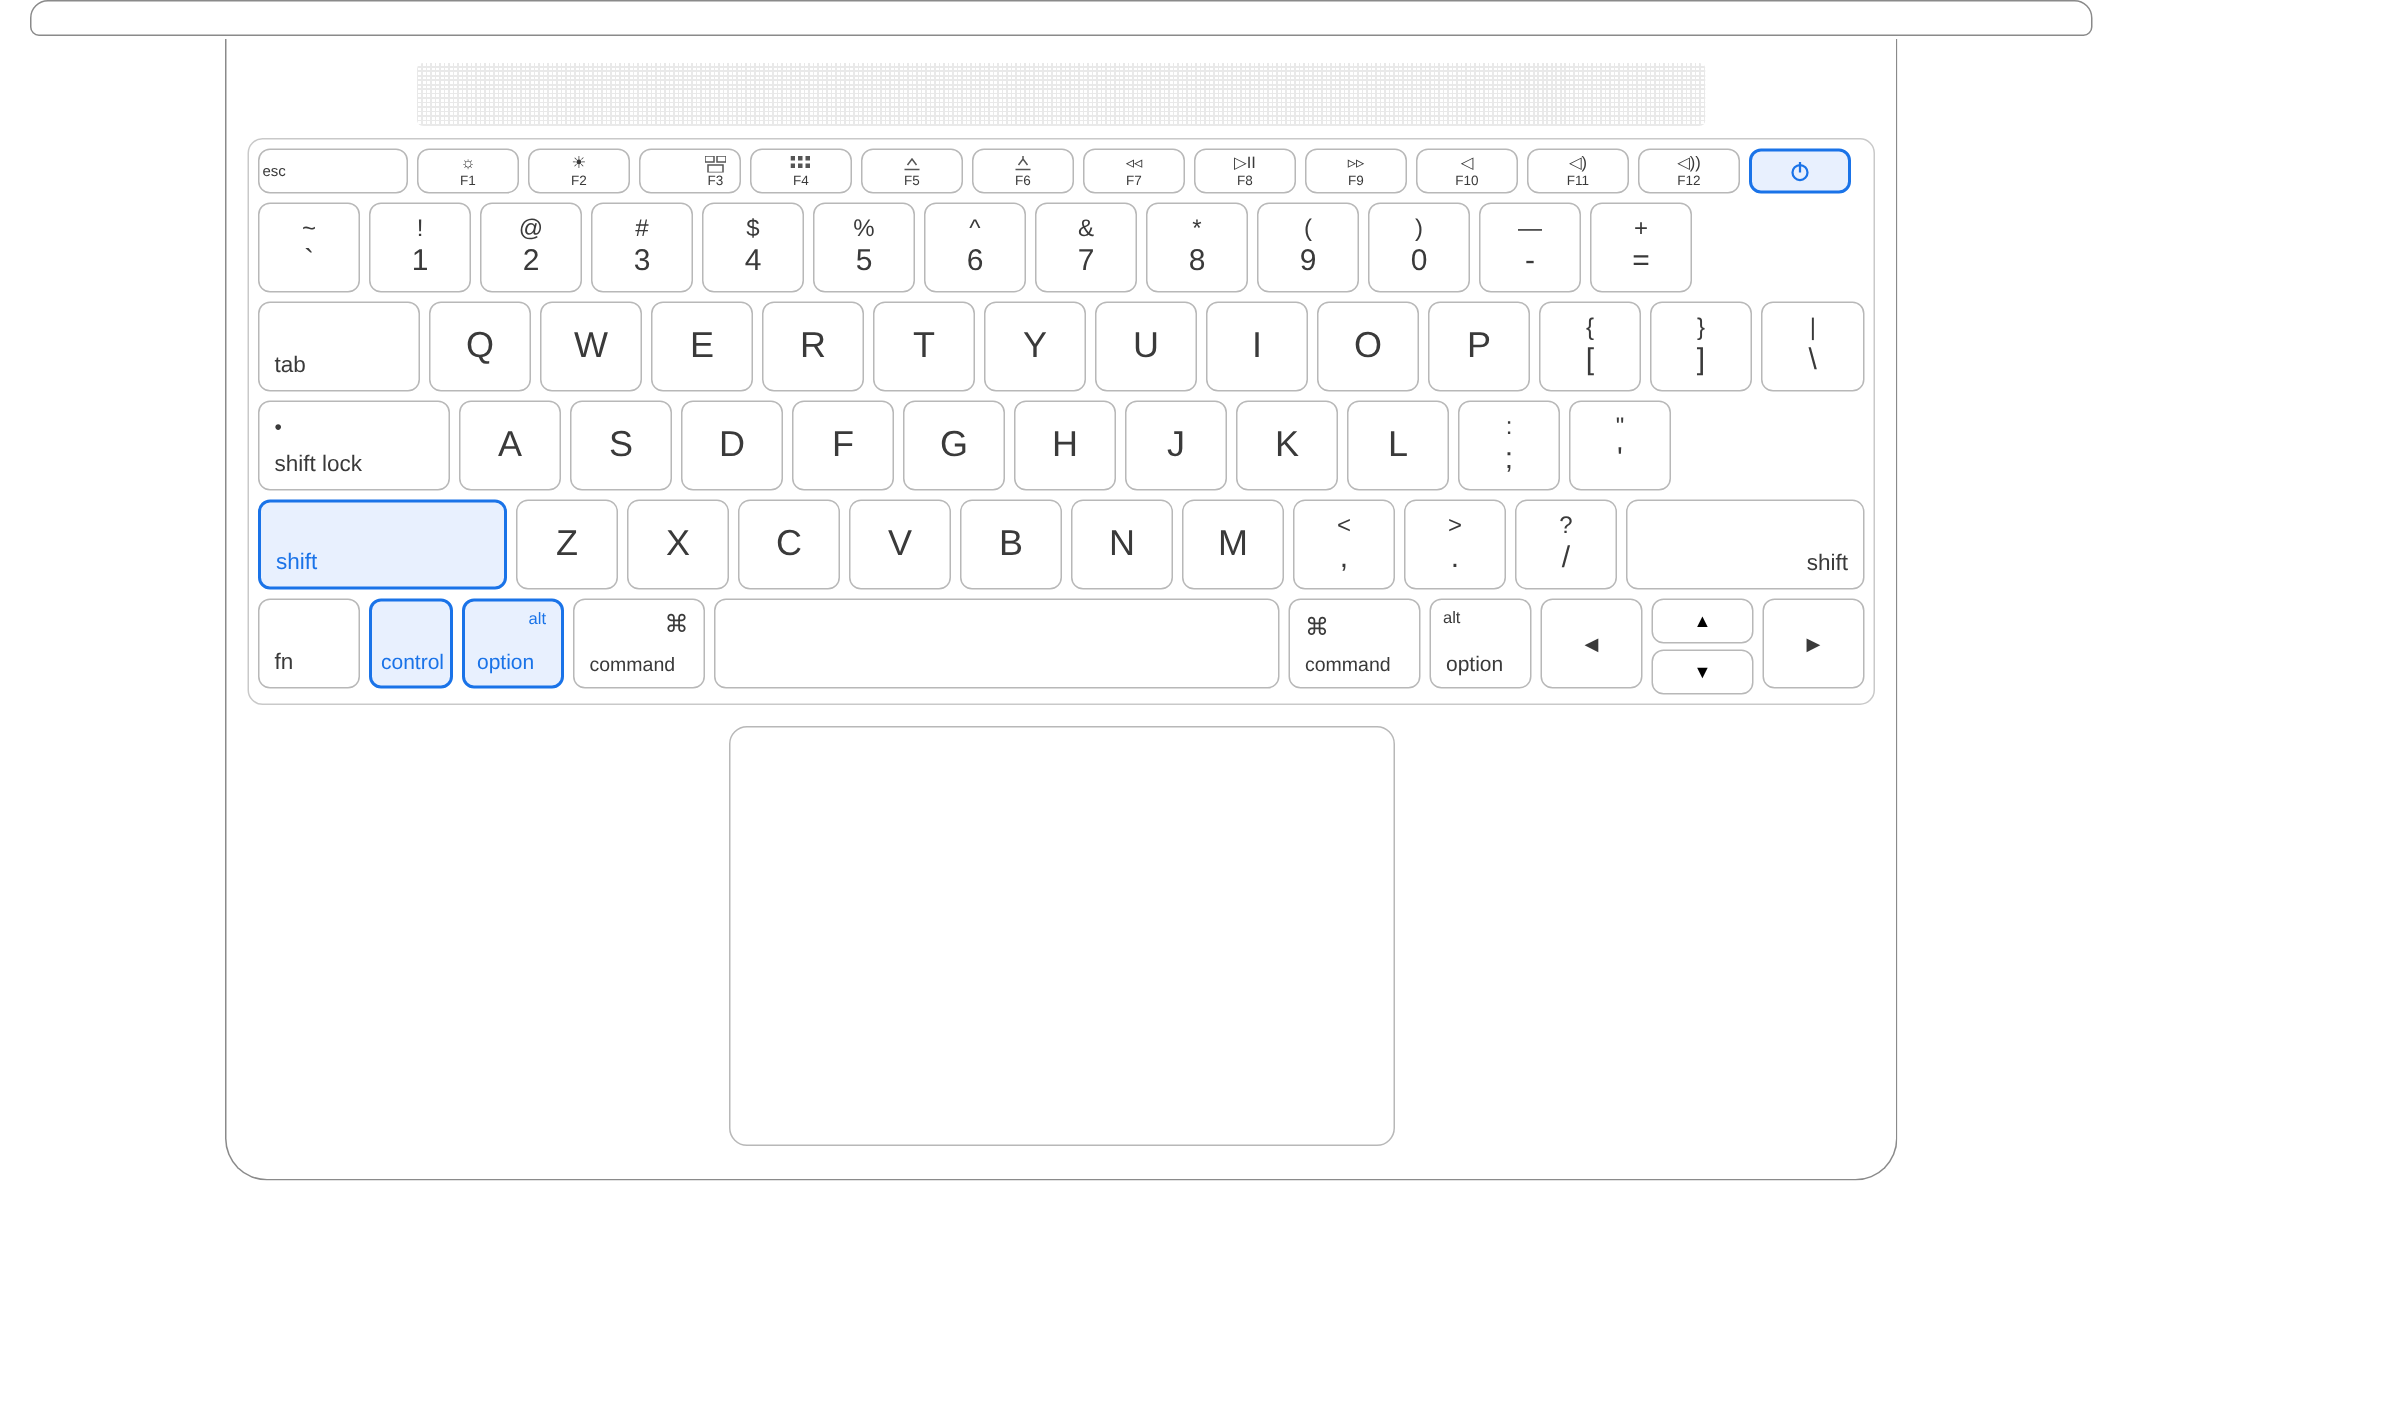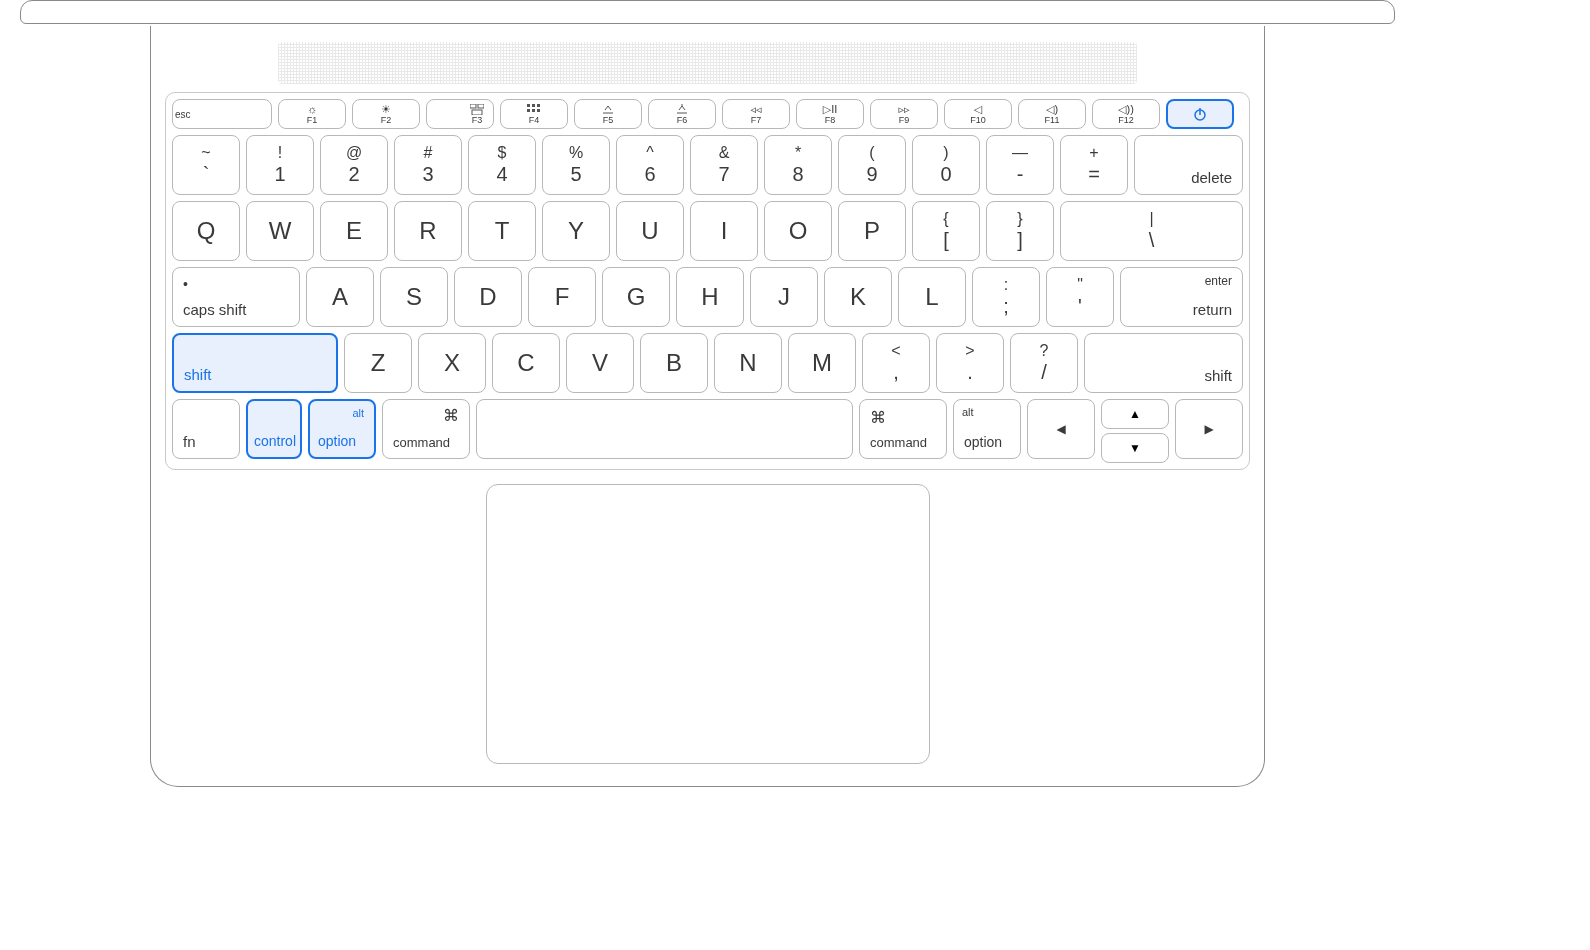--- a/index.html
+++ b/index.html
@@ -206,26 +206,26 @@
                 <span class="top">—</span>
                 <span class="bot">-</span>
               </div>
             </div>
       <div class="key" style="width:68px;">
               <div class="dual">
                 <span class="top">+</span>
                 <span class="bot">=</span>
               </div>
             </div>
-      <div class="key" style="flex:1;">
-              <span class="labbr">delete</span>
-            </div>
     </div>
 
     <div class="row r2">
+      <div class="key" style="width:108px;">
+              <span class="labbl">tab</span>
+            </div>
       <div class="key" style="width:68px;">
               <span class="letter">Q</span>
             </div>
       <div class="key" style="width:68px;">
               <span class="letter">W</span>
             </div>
       <div class="key" style="width:68px;">
               <span class="letter">E</span>
             </div>
       <div class="key" style="width:68px;">
@@ -265,21 +265,21 @@
               <div class="dual">
                 <span class="top">|</span>
                 <span class="bot">\</span>
               </div>
             </div>
     </div>
 
     <div class="row r3">
       <div class="key" style="width:128px;">
               <span class="labtl">•</span>
-              <span class="labbl">caps shift</span>
+              <span class="labbl">shift lock</span>
             </div>
       <div class="key" style="width:68px;">
               <span class="letter">A</span>
             </div>
       <div class="key" style="width:68px;">
               <span class="letter">S</span>
             </div>
       <div class="key" style="width:68px;">
               <span class="letter">D</span>
             </div>
@@ -305,24 +305,20 @@
               <div class="dual">
                 <span class="top">:</span>
                 <span class="bot">;</span>
               </div>
             </div>
       <div class="key" style="width:68px;">
               <div class="dual">
                 <span class="top">"</span>
                 <span class="bot">'</span>
               </div>
-            </div>
-      <div class="key" style="flex:1;">
-              <span class="labtr">enter</span>
-              <span class="labbr">return</span>
             </div>
     </div>
 
     <div class="row r4">
       <div class="key hl" style="width:166px;">
               <span class="labbl">shift</span>
             </div>
       <div class="key" style="width:68px;">
               <span class="letter">Z</span>
             </div>

